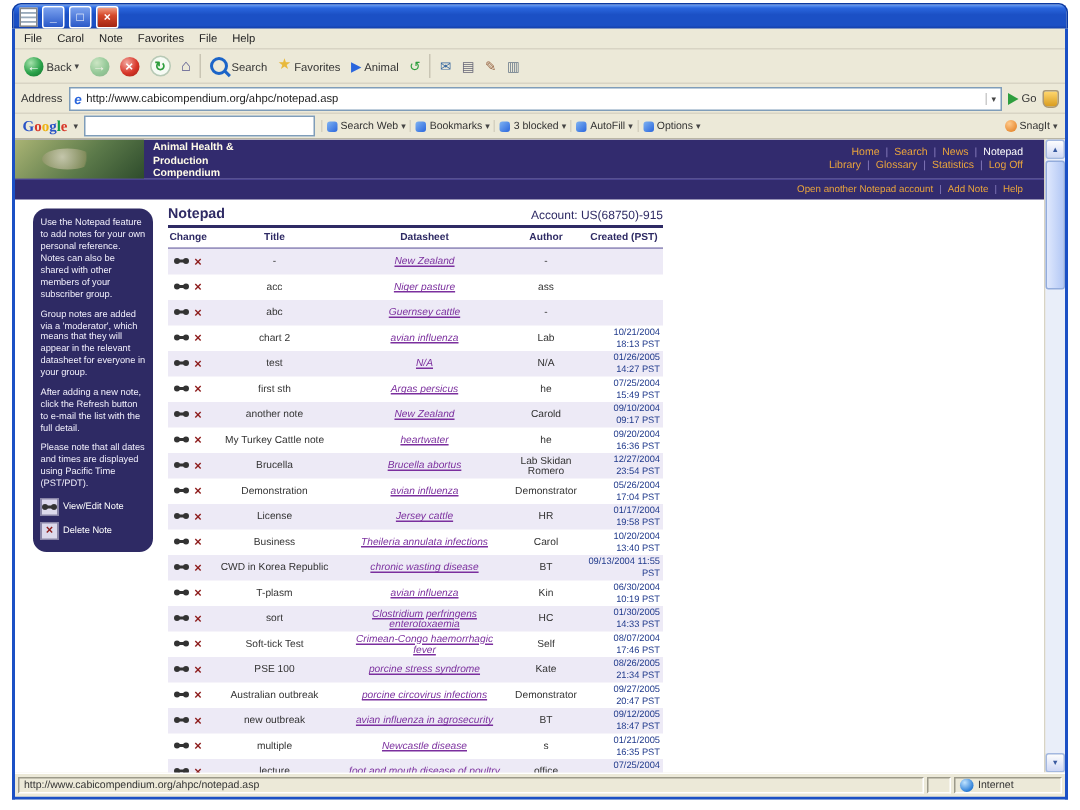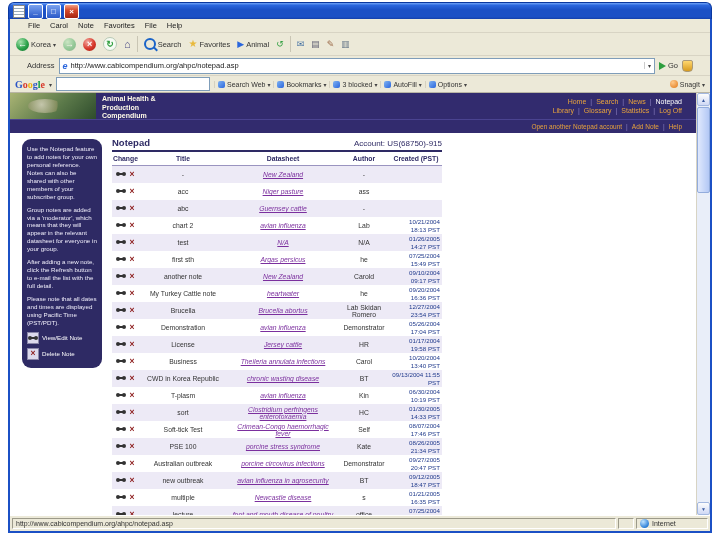--- a/index.html
+++ b/index.html
@@ -15,21 +15,21 @@
     background-image:linear-gradient(#9ab 1px,transparent 1px);background-size:100% 3px;background-position:0 2px;}
   .title-text{flex:1;color:#fff;font-size:8px;font-weight:bold;white-space:nowrap;overflow:hidden;
     text-shadow:1px 1px 1px rgba(0,0,30,.6);}
   .tb-ctrl{width:13px;height:13px;border-radius:2px;border:1px solid #fff;display:flex;align-items:center;
     justify-content:center;color:#fff;font-size:8px;line-height:1;font-weight:bold;}
   .ctrl-min,.ctrl-max{background:linear-gradient(#7ba2ef,#2a59c8);}
   .ctrl-close{background:linear-gradient(#f2a085,#d6492a 40%,#a32512);}
   .frame{position:absolute;top:17px;left:0;right:0;bottom:0;border:2px solid #1b50c5;border-top:none;
     background:#ece9d8;display:flex;flex-direction:column;}
 
-  .menubar{height:13px;display:flex;align-items:center;padding:0 13px;font-size:7.5px;color:#222;
+  .menubar{height:13px;display:flex;align-items:center;padding:0 1px;font-size:7.5px;color:#222;
     border-bottom:1px solid #d8d4c4;}
   .menu-item{padding:0 5px;}
 
   .toolbar{height:22px;display:flex;align-items:center;padding:0 3px;gap:1px;border-bottom:1px solid #d8d4c4;}
   .tb-btn{display:inline-flex;align-items:center;gap:2px;padding:1px 3px;font-size:7.5px;color:#333;}
   .tb-sep{width:1px;height:16px;background:#c9c5b4;margin:0 2px;}
   .tb-caret{font-size:6px;color:#444;}
   .gl{display:inline-flex;align-items:center;justify-content:center;line-height:1;font-size:9px;}
   .circle{width:13px;height:13px;border-radius:50%;color:#fff;font-weight:bold;font-size:9px;}
   .gl-back,.gl-forward{background:radial-gradient(circle at 35% 30%,#a6e2ac,#2ba24a 55%,#0f6e2a);}
@@ -41,21 +41,21 @@
   .gl-media{color:#2a66dd;}
   .gl-history{color:#2e9e3e;}
   .gl-mail{color:#3a6aa0;}
   .gl-print{color:#667;}
   .gl-edit{color:#996644;}
   .gl-discuss{color:#667788;}
   .g-search{position:relative;width:8px;height:8px;border:2px solid #1b64c8;border-radius:50%;display:inline-block;}
   .g-search::after{content:"";position:absolute;width:5px;height:2px;background:#1b64c8;
     transform:rotate(45deg);right:-4px;bottom:-2px;}
 
-  .addressbar{height:19px;display:flex;align-items:center;gap:4px;padding:0 17px;font-size:7.5px;color:#333;
+  .addressbar{height:19px;display:flex;align-items:center;gap:4px;padding:0 4px;font-size:7.5px;color:#333;
     border-bottom:1px solid #d8d4c4;}
   .addr-input{flex:1;height:14px;background:#fff;border:1px solid #7f9db9;display:flex;align-items:center;
     gap:3px;padding:0 3px;font-size:7.5px;color:#222;}
   .e-icon{color:#2a66dd;font-weight:bold;font-style:italic;font-size:9px;}
   .addr-caret{margin-left:auto;font-size:6px;color:#444;border-left:1px solid #ccc;padding-left:3px;}
   .go-btn{display:inline-flex;align-items:center;gap:2px;}
   .go-arrow{width:0;height:0;border-left:7px solid #2e9e3e;border-top:4px solid transparent;border-bottom:4px solid transparent;}
   .shield-ic{width:9px;height:10px;background:linear-gradient(#ffd76e,#d89b1e);border-radius:2px 2px 4px 4px;border:1px solid #a97;}
 
   .googlebar{height:16px;display:flex;align-items:center;gap:4px;padding:0 5px;font-size:7px;color:#333;
@@ -155,21 +155,21 @@
         <span class="menu-item">Carol</span>
         <span class="menu-item">Note</span>
         <span class="menu-item">Favorites</span>
         <span class="menu-item">File</span>
         <span class="menu-item">Help</span>
       </div>
 
     <div class="toolbar">
         <span class="tb-btn">
           <span class="gl gl-back circle">←</span>
-          <span class="tb-label">Korea</span>
+          <span class="tb-label">Back</span>
           <span class="tb-caret">▾</span>
         </span>
         <span class="tb-btn">
           <span class="gl gl-forward circle">→</span>
         </span>
         <span class="tb-btn">
           <span class="gl gl-stop circle">×</span>
         </span>
         <span class="tb-btn">
           <span class="gl gl-refresh circle">↻</span>

